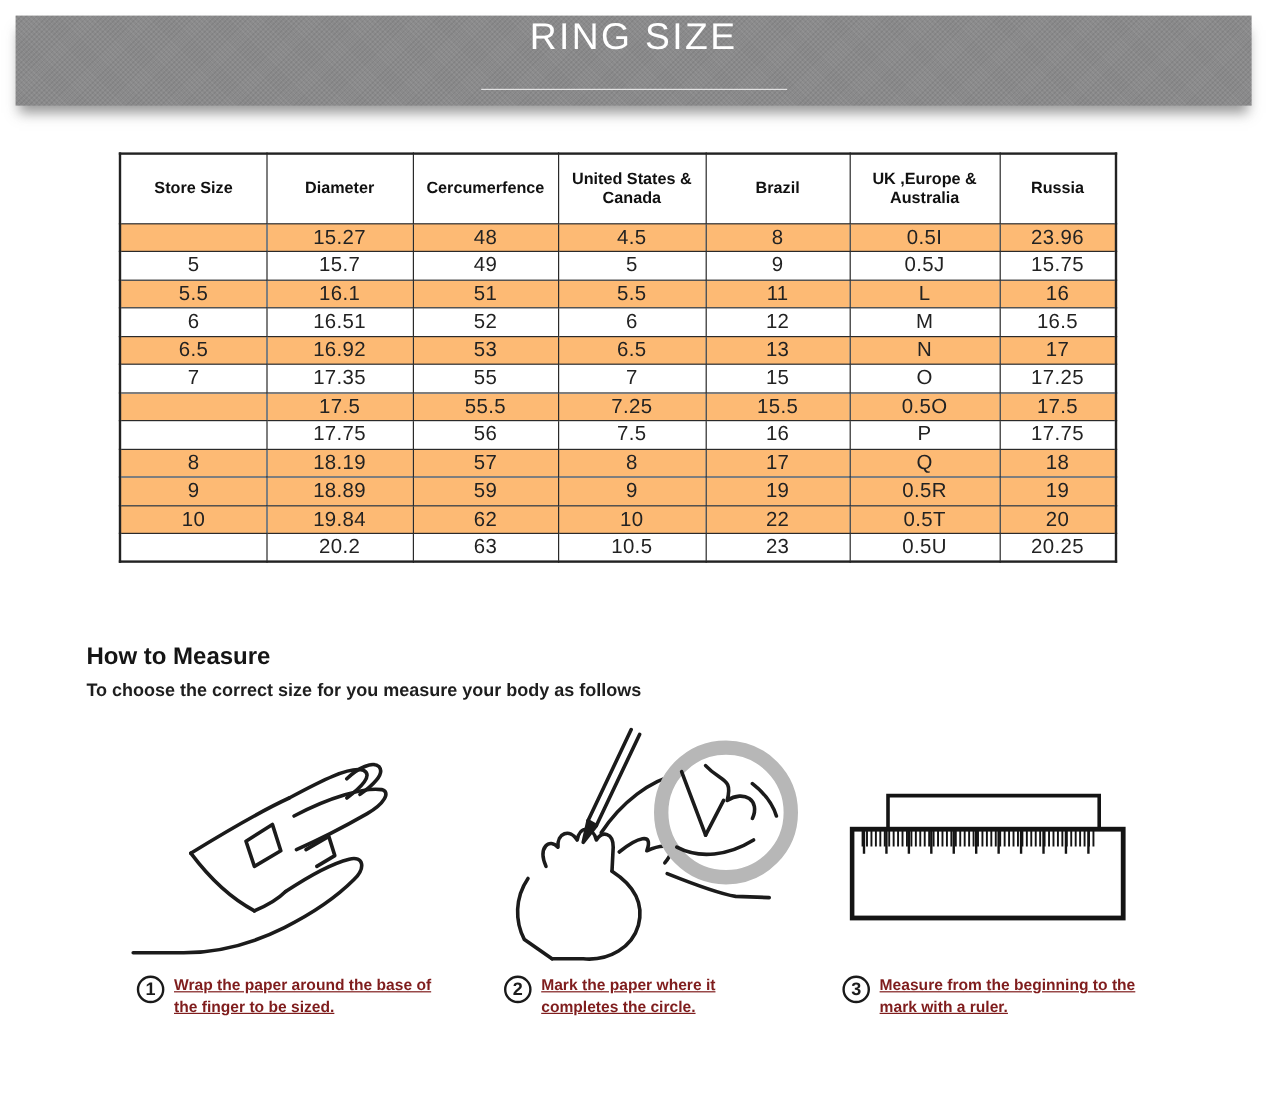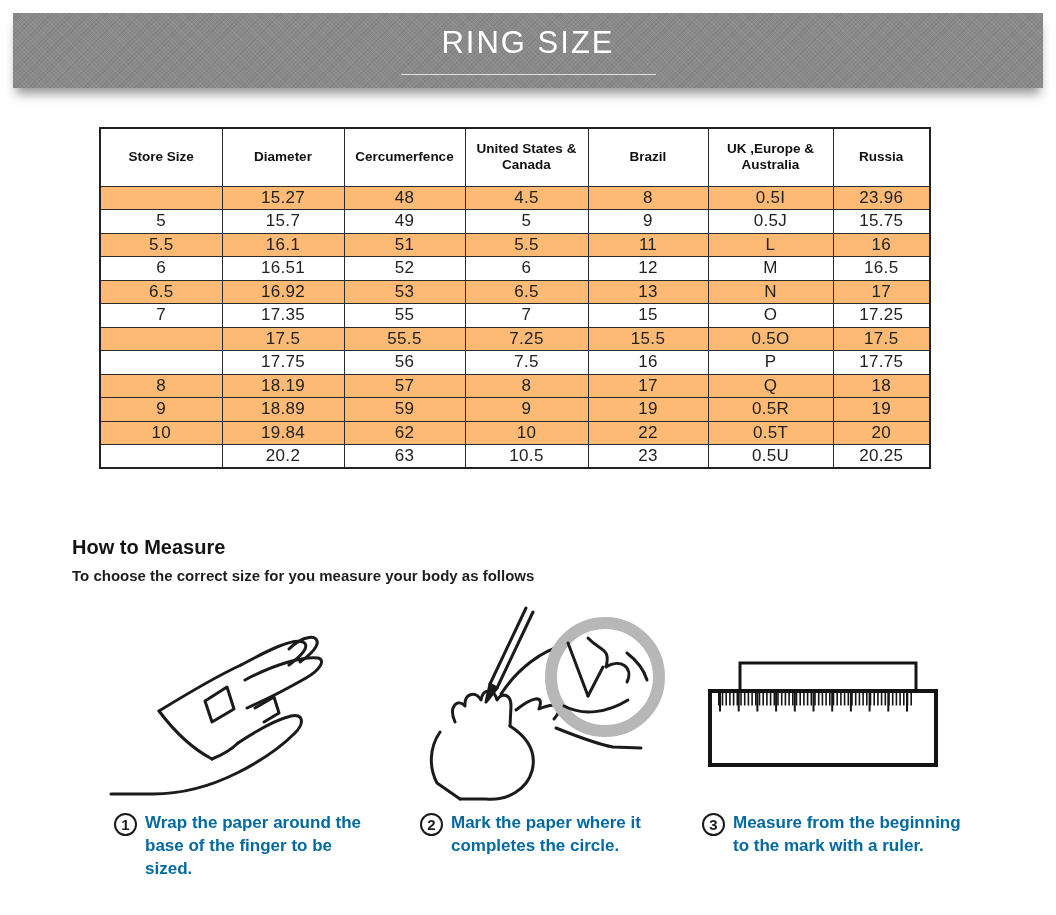--- a/index.html
+++ b/index.html
@@ -18,21 +18,20 @@
     width: 1030px; height: 75px;
     background-color: #8a8a8b;
     background-image:
       repeating-linear-gradient(45deg, rgba(255,255,255,.06) 0 1px, transparent 1px 3px),
       repeating-linear-gradient(-45deg, rgba(0,0,0,.06) 0 1px, transparent 1px 3px);
     box-shadow: 0 9px 10px -3px rgba(70,70,70,.55);
     text-align: center;
   }
   .banner-title {
     display: inline-block;
-    margin-top: 12px;
     font-size: 31px;
     font-weight: 400;
     letter-spacing: 2px;
     color: #ffffff;
   }
   .banner-underline {
     position: absolute; left: 50%; bottom: 13px;
     width: 255px; height: 1px; margin-left: -127px;
     background: rgba(255,255,255,.75);
   }
@@ -87,21 +86,21 @@
   #cap2 { left: 420px; width: 222px; }
   #cap3 { left: 702px; width: 275px; }
   .step-num {
     flex: 0 0 auto;
     width: 23px; height: 23px;
     border: 2px solid #1a1a1a; border-radius: 50%;
     font-size: 15px; font-weight: 700;
     display: flex; align-items: center; justify-content: center;
     margin-top: 1px;
   }
-  .step-text { font-size: 17px; font-weight: 700; line-height: 1.35; color: #0369a1; }
+  .step-text { font-size: 13px; font-weight: 700; line-height: 1.35; color: #7f1d1d; text-decoration: underline; }
 </style>
 </head>
 <body>
 
 <div class="banner">
   <span class="banner-title">RING SIZE</span>
   <div class="banner-underline"></div>
 </div>
 
 <div class="table-wrap">

